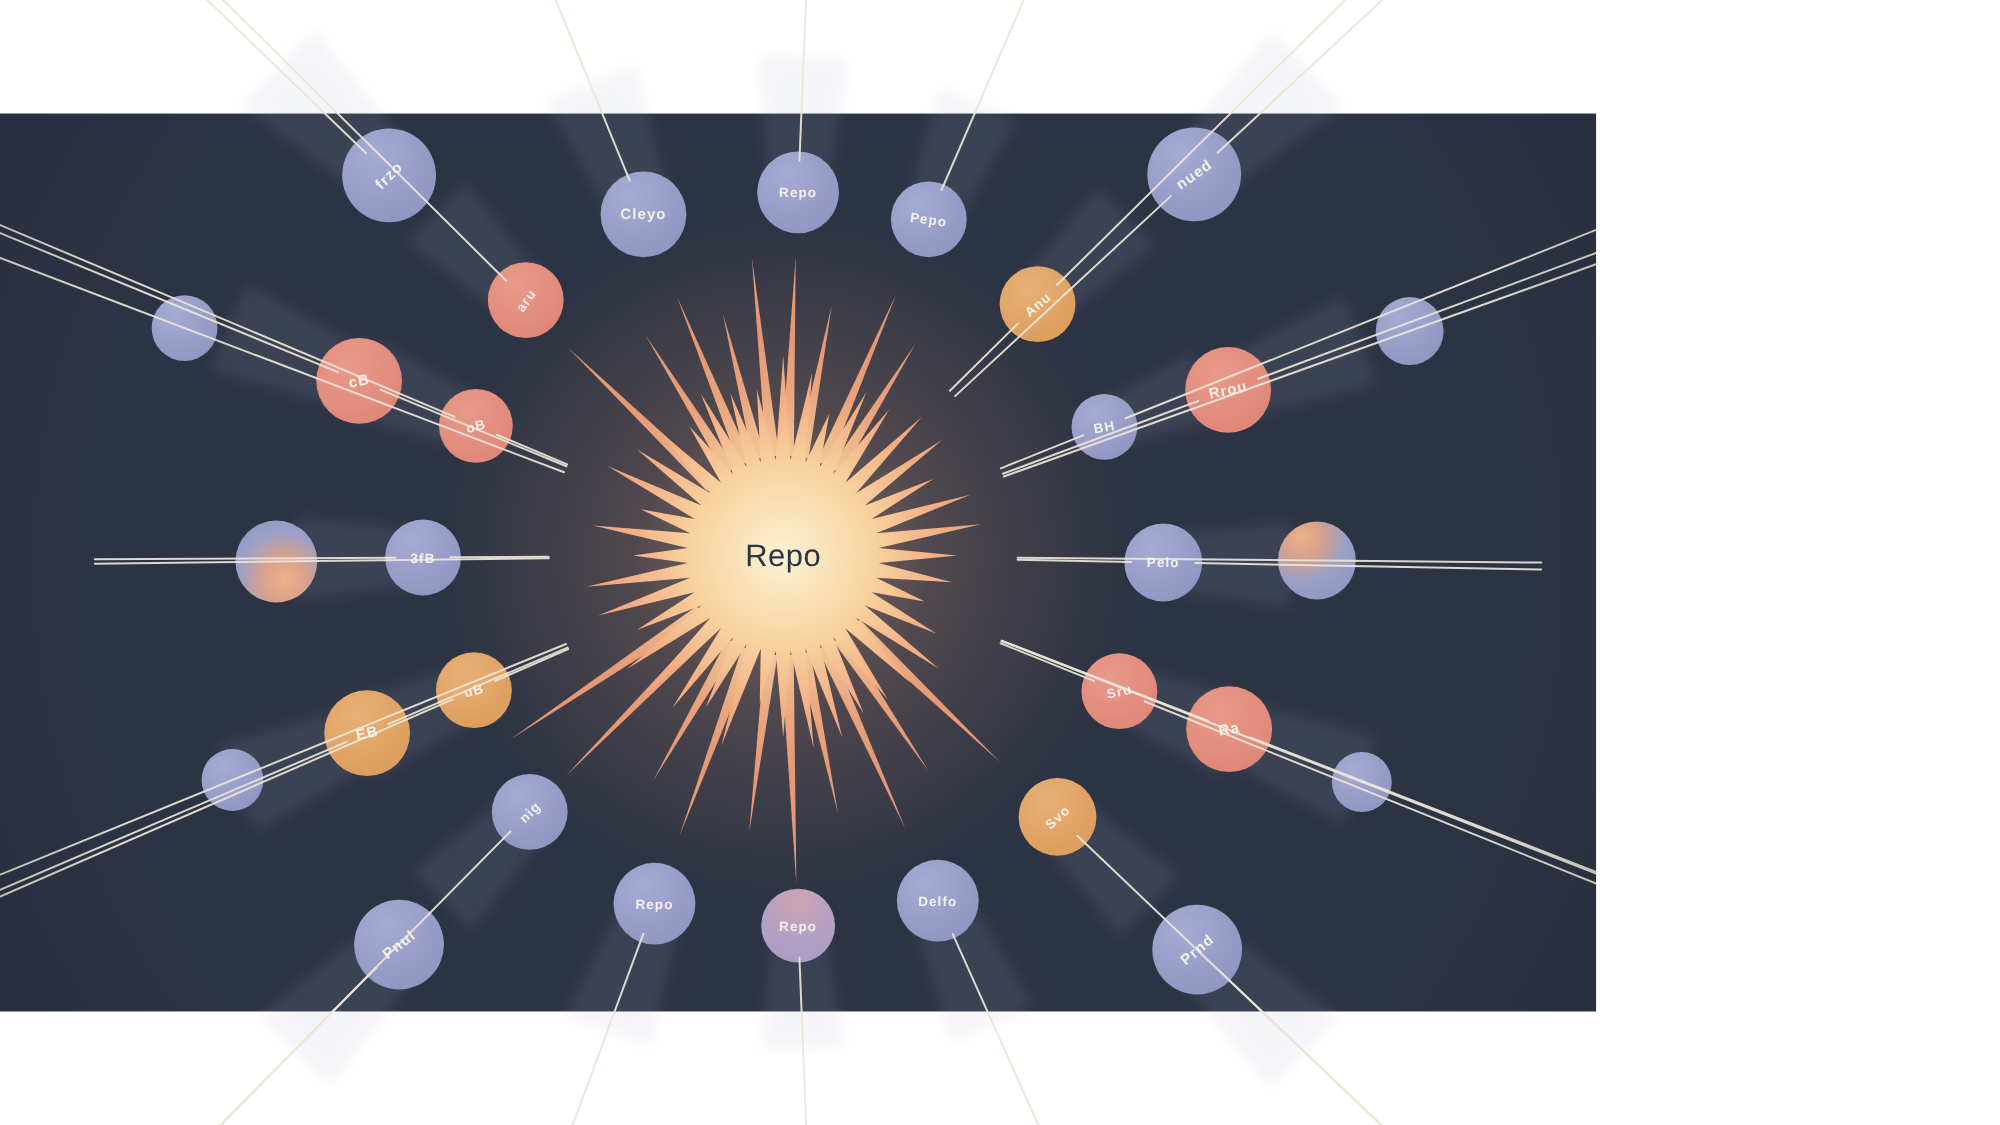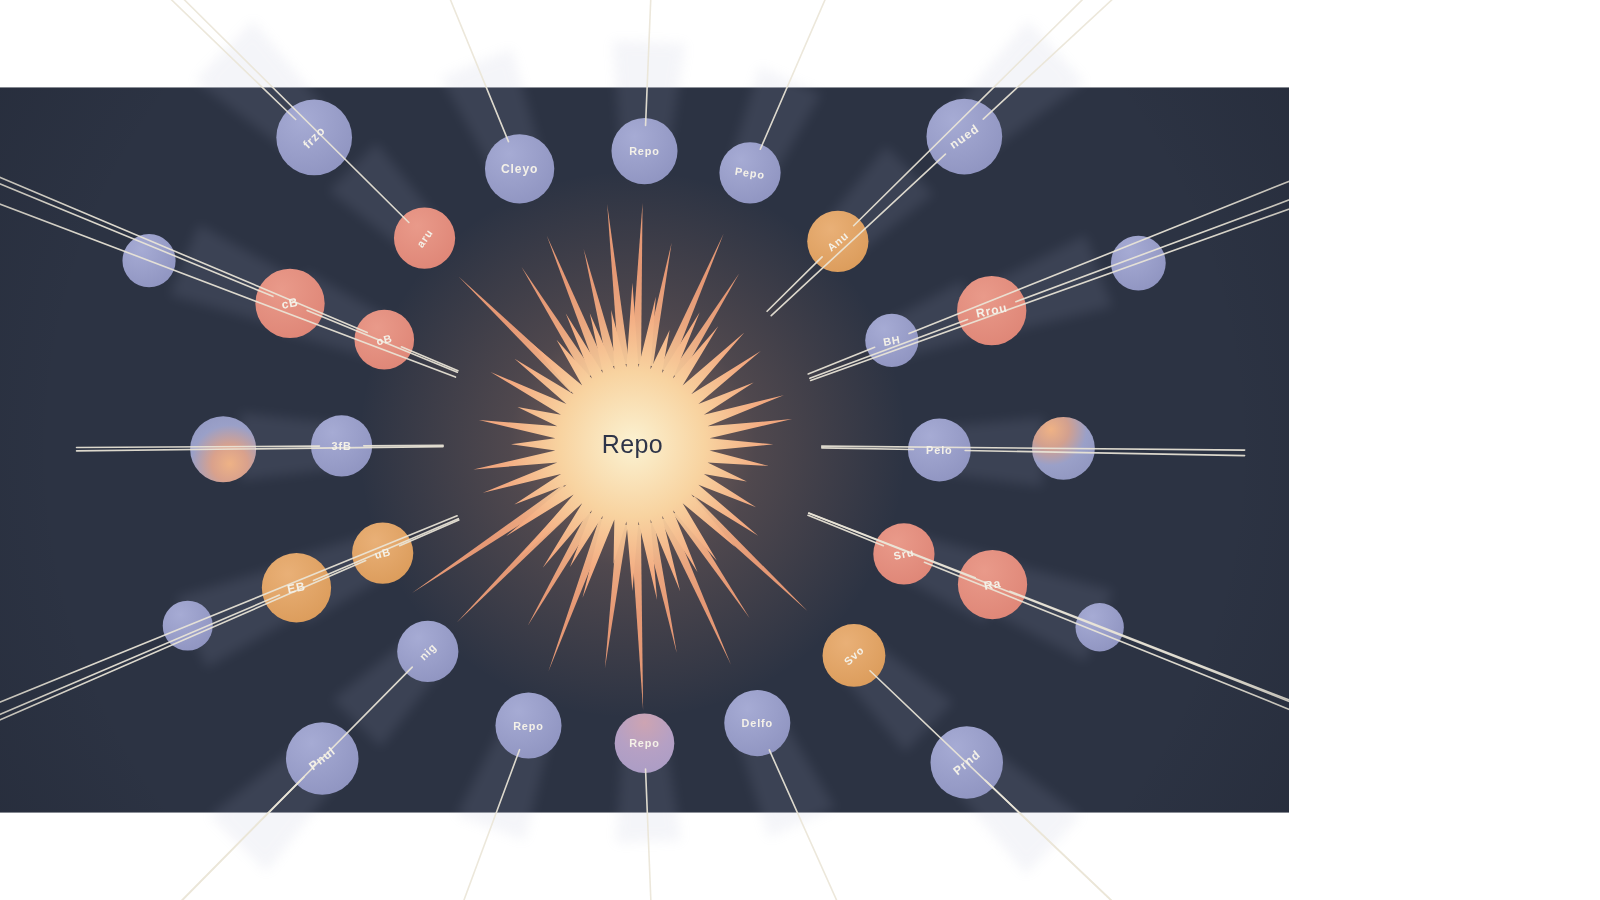--- a/index.html
+++ b/index.html
@@ -1,17 +1,17 @@
 <!DOCTYPE html>
 <html><head>
 <meta charset="utf-8">
 <style>
   html,body{margin:0;padding:0;}
   body{width:1600px;height:900px;overflow:hidden;font-family:"Liberation Sans",sans-serif;}
-  .stage{position:relative;width:1277px;height:900px;padding-left:12px;}
+  .stage{position:relative;width:1277px;height:900px;}
   svg{position:absolute;left:0;top:0;width:100%;height:100%;display:block;}
   .node-label{
     font-family:"Liberation Sans",sans-serif;
     font-weight:600;
     letter-spacing:1.1px;
     text-anchor:middle;
     paint-order:stroke;
   }
   #center-label{
     font-family:"Liberation Sans",sans-serif;

